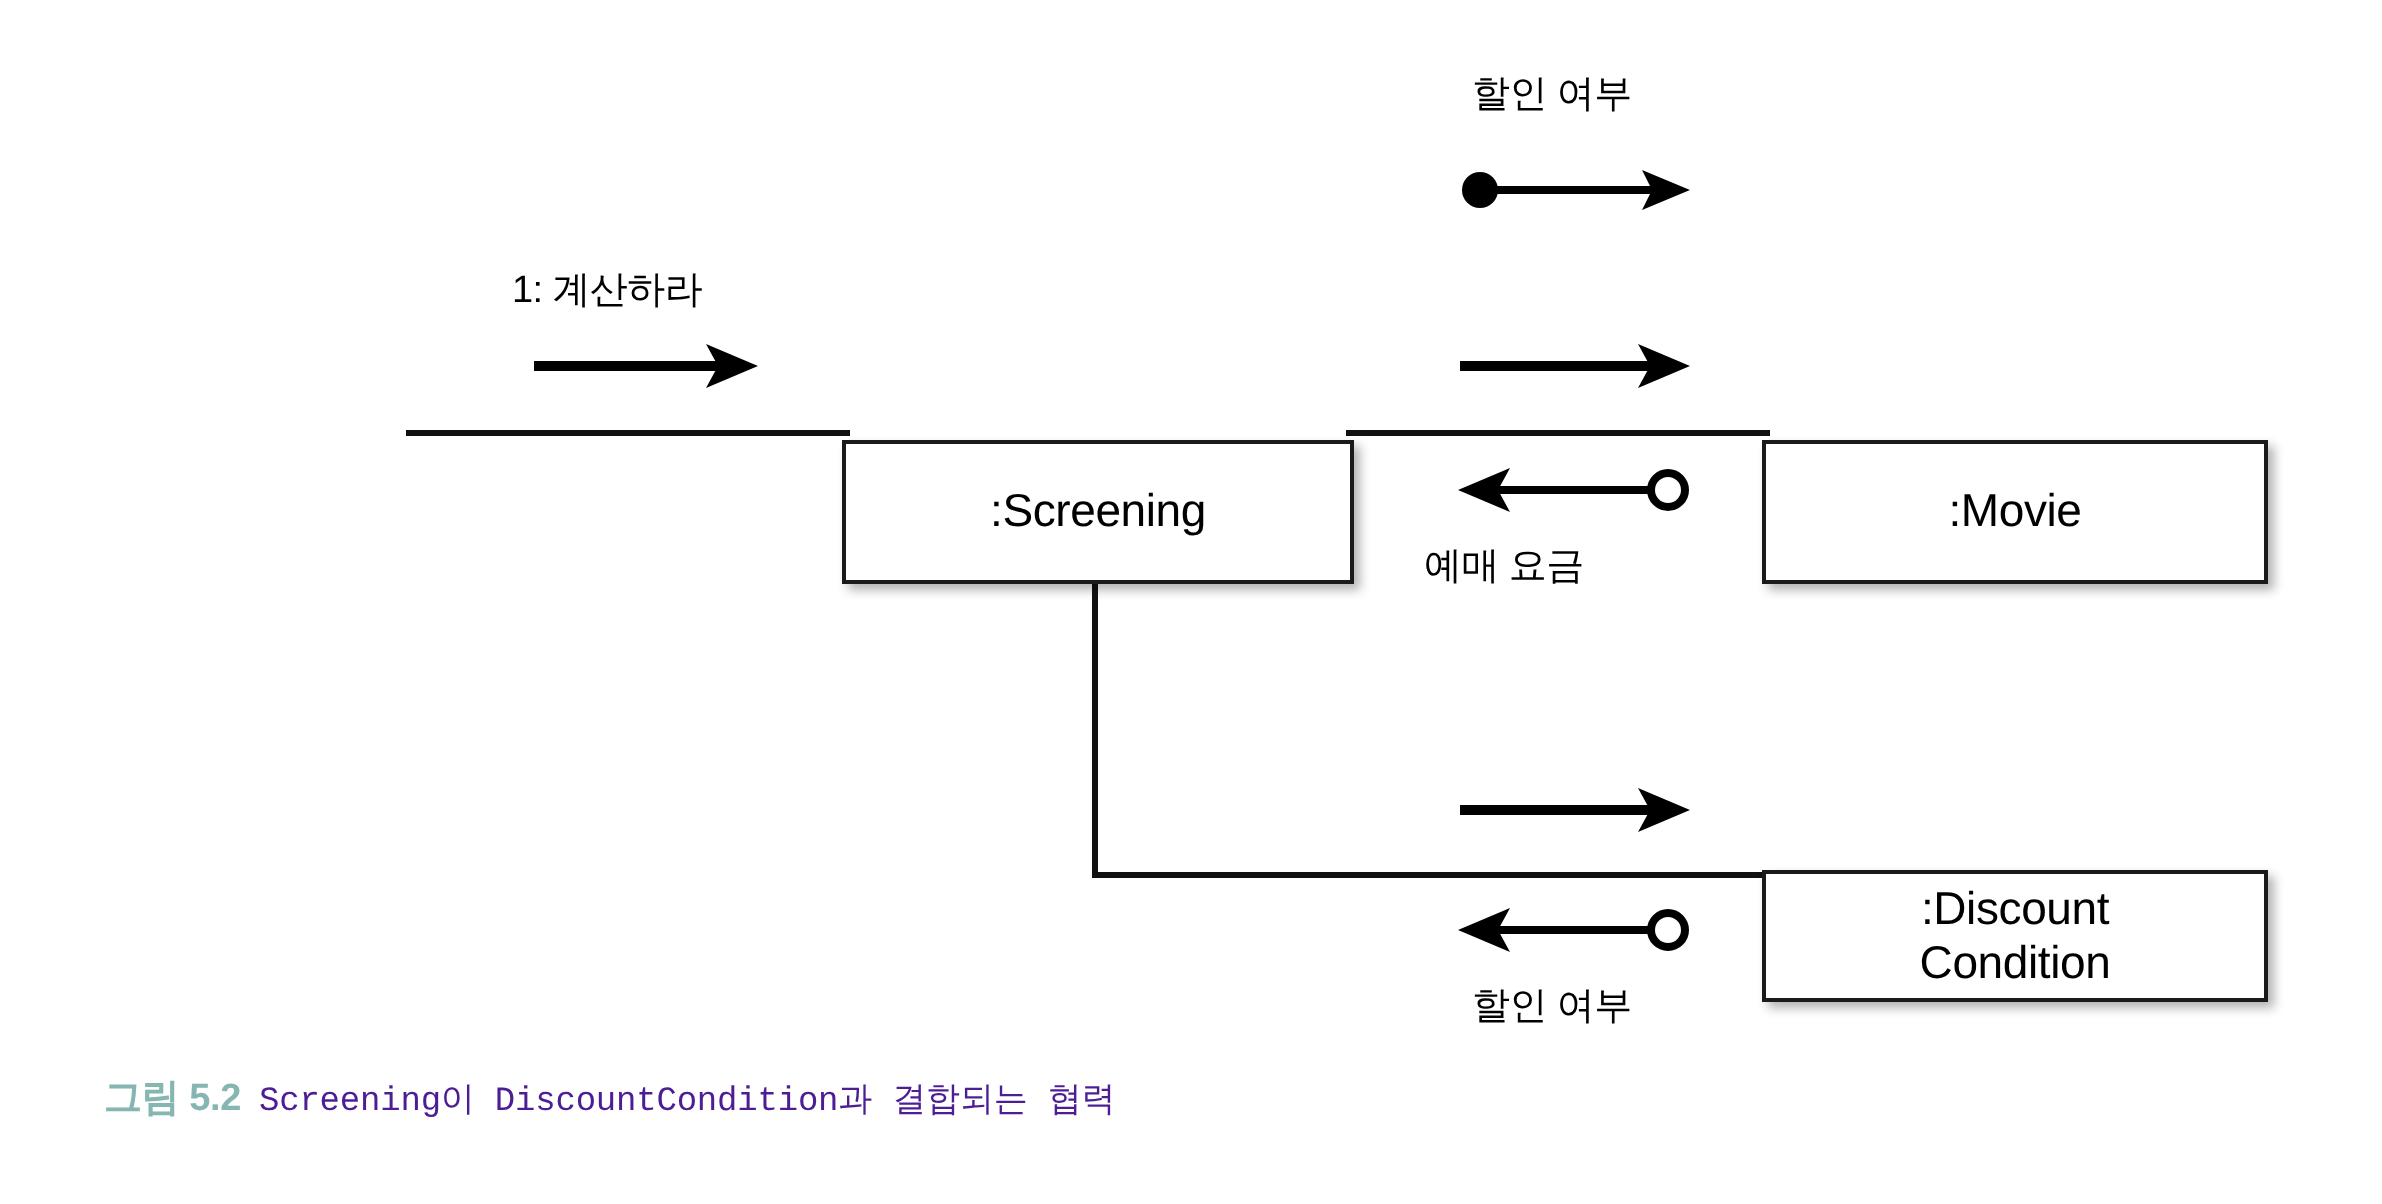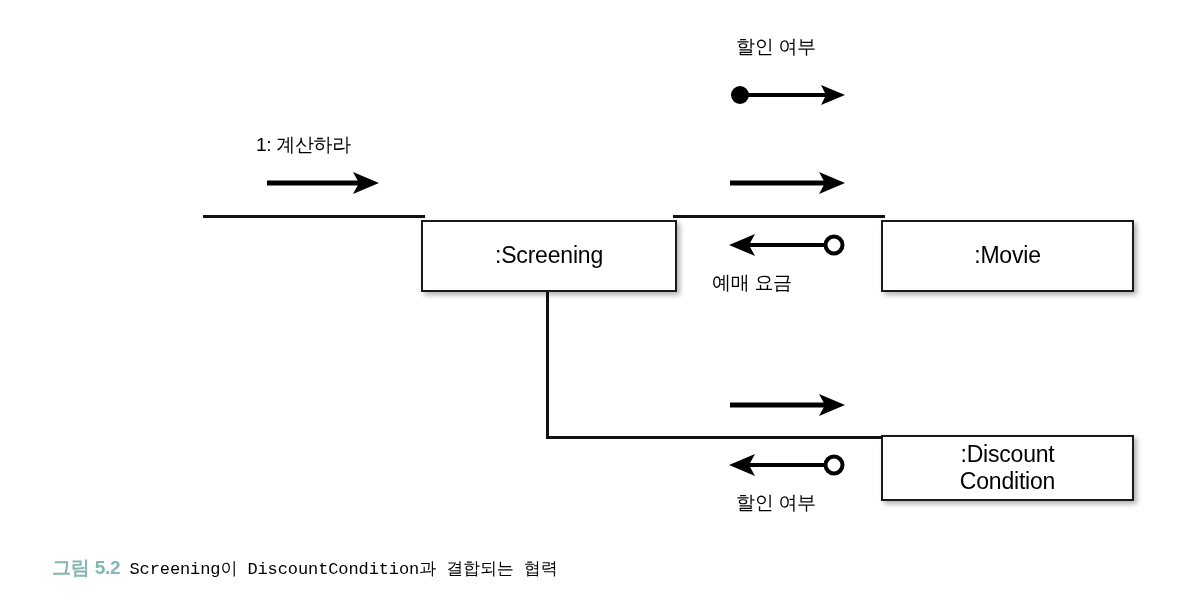--- a/index.html
+++ b/index.html
@@ -80,33 +80,32 @@
 
   
   #caption {
     position: absolute;
     left: 52px;
     top: 536px;
     display: flex;
     align-items: baseline;
     gap: 9px;
     z-index: 8;
-    margin-top: 19px;
   }
   #caption-number {
     font-family: "Liberation Sans", sans-serif;
     font-size: 19px;
     font-weight: 700;
     color: #86b6b1;
     letter-spacing: -0.2px;
   }
   #caption-text {
     font-family: "Liberation Mono", monospace;
     font-size: 17px;
-    color: #000000;
+    color: #4c1d95;
     letter-spacing: -0.1px;
   }
 </style>
 </head>
 <body>
 
 <div id="page">
 
   <div class="line-h" id="link-entry"></div>
   <div class="line-h" id="link-scr-movie"></div>

